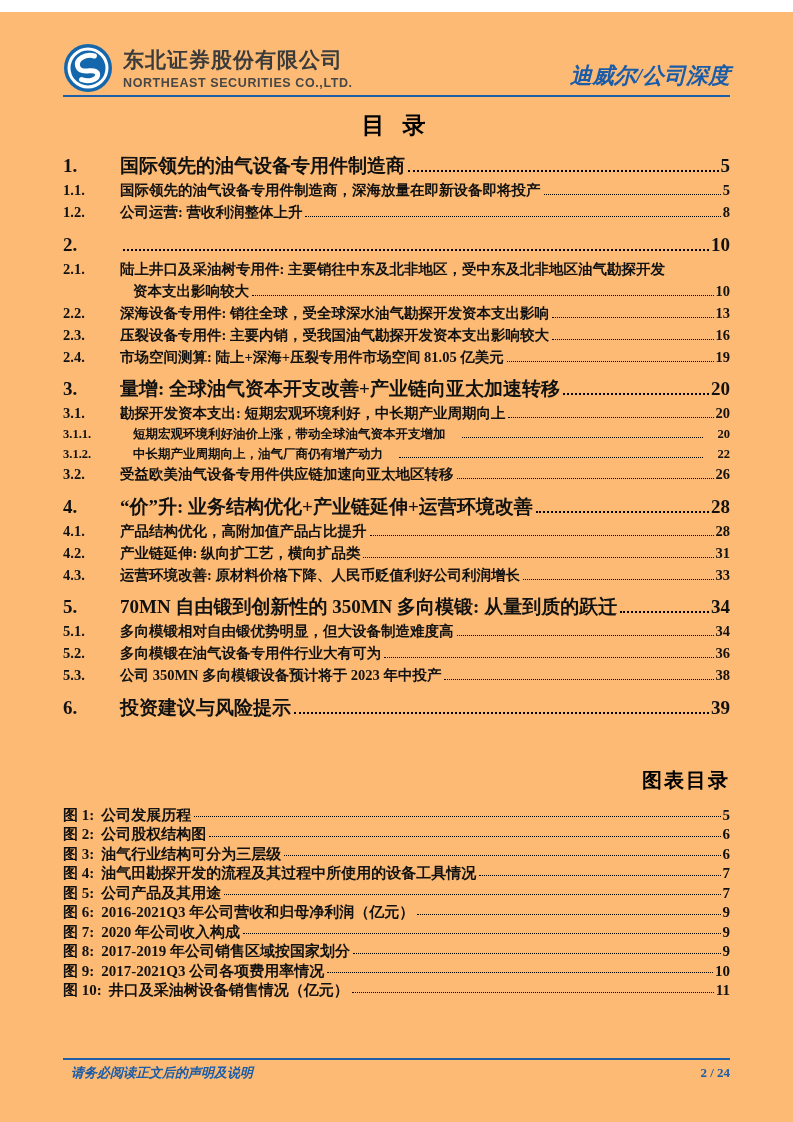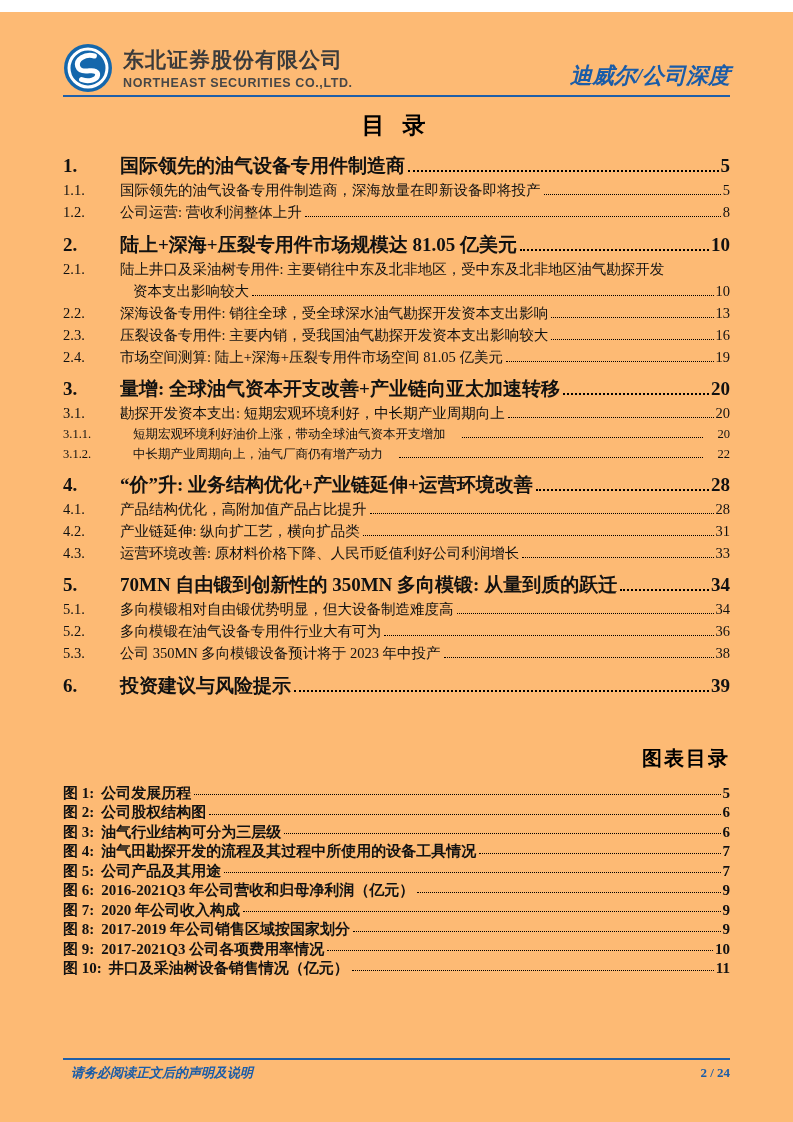--- a/index.html
+++ b/index.html
@@ -56,21 +56,21 @@
   
   .content { position: absolute; top: 98px; left: 63px; right: 63px; }
   .toc-title {
     text-align: center;
     font-size: 23px;
     font-weight: 700;
     letter-spacing: 6px;
     color: #000;
     margin-bottom: 12px;
   }
-  .toc-row { display: flex; align-items: baseline; }
+  .toc-row { display: flex; align-items: baseline; font-weight: bold; }
   .toc-row .num { flex: 0 0 57px; }
   .toc-row .t { white-space: nowrap; }
   .dots {
     flex: 1 1 auto;
     height: 4px;
     margin: 0 2px 0 3px;
     border-bottom: 1.5px dotted #000;
     min-width: 8px;
   }
   .pg { flex: 0 0 auto; }
@@ -164,21 +164,20 @@
           <span class="pg">5</span>
         </div>
         <div class="toc-row l2">
           <span class="num">1.2.</span>
           <span class="t">公司运营: 营收利润整体上升</span>
           <span class="dots"></span>
           <span class="pg">8</span>
         </div>
         <div class="toc-row l1">
           <span class="num">2.</span>
-          <span class="t">陆上+深海+压裂专用件市场规模达 81.05 亿美元</span>
           <span class="dots"></span>
           <span class="pg">10</span>
         </div>
         <div class="toc-row l2">
           <span class="num">2.1.</span>
           <span class="t">陆上井口及采油树专用件: 主要销往中东及北非地区，受中东及北非地区油气勘探开发</span>
         </div>
         <div class="toc-row cont l2">
           <span class="num"></span>
           <span class="t">资本支出影响较大</span>
@@ -219,20 +218,26 @@
           <span class="num">3.1.1.</span>
           <span class="t">短期宏观环境利好油价上涨，带动全球油气资本开支增加</span>
           <span class="dots"></span>
           <span class="pg">20</span>
         </div>
         <div class="toc-row l3">
           <span class="num">3.1.2.</span>
           <span class="t">中长期产业周期向上，油气厂商仍有增产动力</span>
           <span class="dots"></span>
           <span class="pg">22</span>
+        </div>
+        <div class="toc-row l2">
+          <span class="num">3.2.</span>
+          <span class="t">受益欧美油气设备专用件供应链加速向亚太地区转移</span>
+          <span class="dots"></span>
+          <span class="pg">26</span>
         </div>
         <div class="toc-row l1">
           <span class="num">4.</span>
           <span class="t">“价”升: 业务结构优化+产业链延伸+运营环境改善</span>
           <span class="dots"></span>
           <span class="pg">28</span>
         </div>
         <div class="toc-row l2">
           <span class="num">4.1.</span>
           <span class="t">产品结构优化，高附加值产品占比提升</span>

